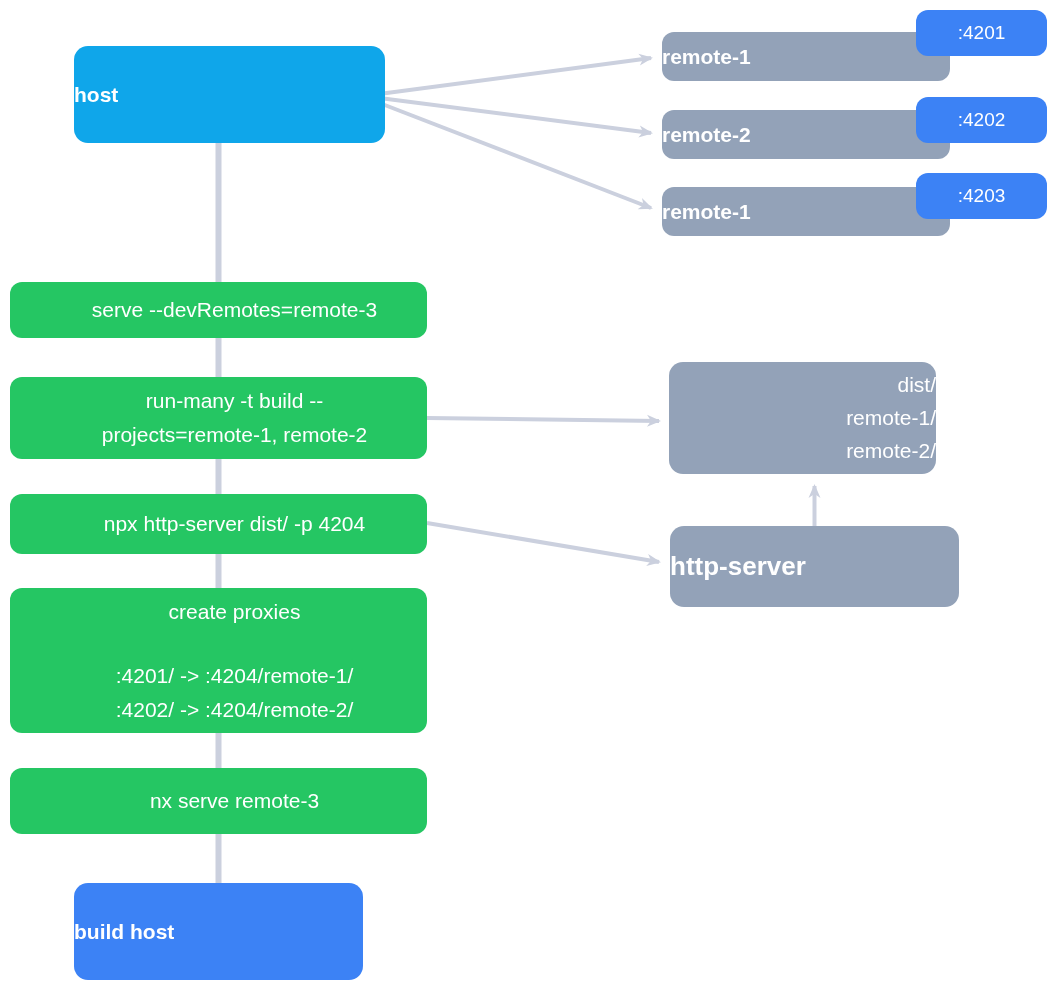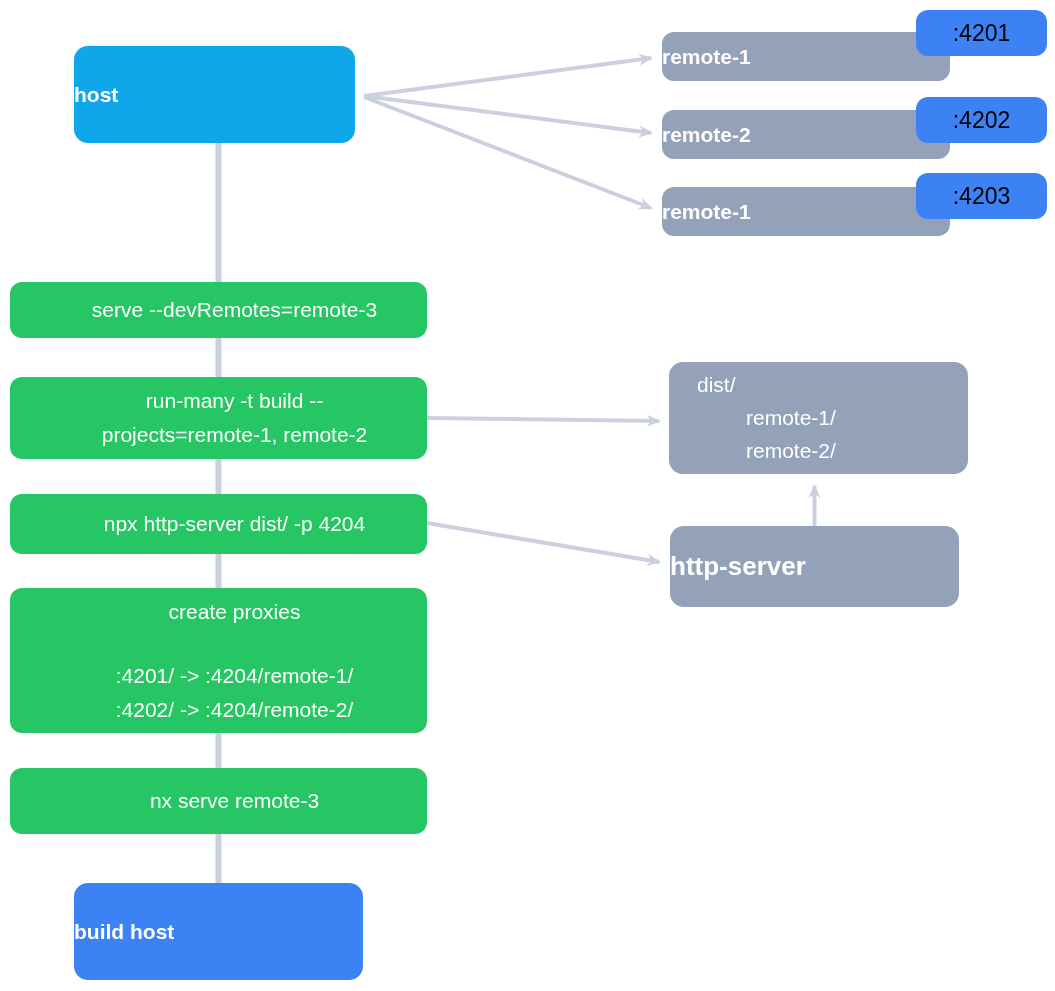--- a/index.html
+++ b/index.html
@@ -16,42 +16,42 @@
   .connectors .trunk{stroke-width:6;}
   #arrowhead path{fill:var(--connector);stroke:none;}
 
   .node{
     position:absolute;z-index:1;
     display:flex;align-items:center;justify-content:flex-start;
     color:#ffffff;box-sizing:border-box;
   }
   .node .label{white-space:pre;}
 
-  .host{left:74px;top:46px;width:281px;height:97px;background:var(--host);border-radius:14px;font-weight:bold;font-size:21px;}
+  .host{left:74px;top:46px;width:311px;height:97px;background:var(--host);border-radius:14px;font-weight:bold;font-size:21px;}
   .served-host{left:74px;top:883px;width:289px;height:97px;background:var(--served_host);border-radius:14px;font-weight:bold;font-size:21px;}
 
   .remote{left:662px;width:288px;height:49px;background:var(--remote);border-radius:12px;font-weight:bold;font-size:21px;}
   .remote-0{top:32px;} .remote-1{top:110px;} .remote-2{top:187px;}
 
   .badge{position:absolute;z-index:2;left:916px;width:131px;height:46px;background:var(--port);border-radius:12px;
-    display:flex;align-items:center;justify-content:center;color:#000000;font-size:23px;}
+    display:flex;align-items:center;justify-content:center;color:#ffffff;font-size:19px;}
   .badge-0{top:10px;} .badge-1{top:97px;} .badge-2{top:173px;}
 
   .step{left:10px;width:417px;background:var(--step);border-radius:12px;font-size:21px;
     flex-direction:column;justify-content:center;padding-left:32px;}
   .step .line{height:34px;display:flex;align-items:center;justify-content:center;}
   .step .spacer{height:30px;}
   .step-0{top:282px;height:56px;}
   .step-1{top:377px;height:82px;}
   .step-2{top:494px;height:60px;}
   .step-3{top:588px;height:145px;}
   .step-4{top:768px;height:66px;}
 
-  .dist-box{left:669px;top:362px;width:299px;height:112px;background:var(--remote);border-radius:14px;
-    font-size:21px;flex-direction:column;align-items:flex-start;justify-content:center;padding-left:28px;}
+  .dist-box{left:669px;top:362px;width:267px;height:112px;background:var(--remote);border-radius:14px;
+    font-size:21px;flex-direction:column;align-items:flex-end;justify-content:center;padding-left:28px;}
   .dist-box .line{height:33px;display:flex;align-items:center;}
   .dist-box .indent{padding-left:49px;}
 
   .http-server{left:670px;top:526px;width:289px;height:81px;background:var(--remote);border-radius:14px;font-weight:bold;font-size:26px;}
 </style>
 </head>
 <body>
 
 <div class="canvas">
 

